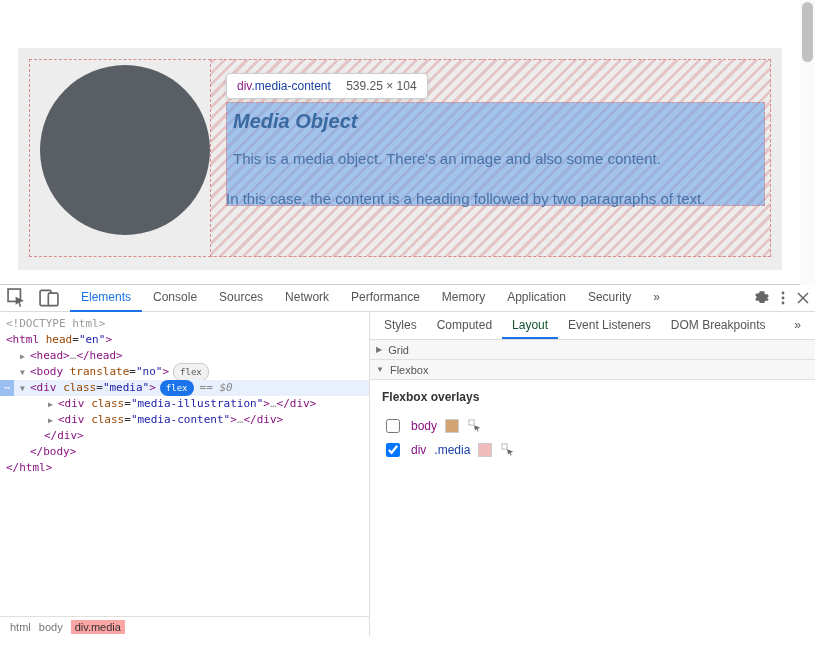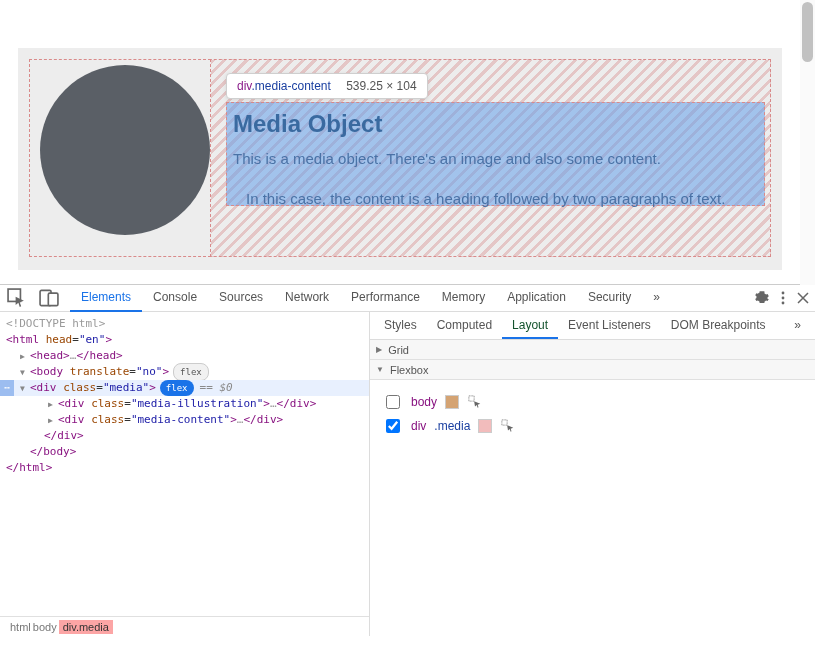--- a/index.html
+++ b/index.html
@@ -72,33 +72,34 @@
   .flex-item-content-box {
     position: absolute;
     left: 226px; top: 102px;
     width: 539px; height: 104px;
     background: rgba(100,160,235,0.55);
     border: 1px dashed #d98a8a;
   }
   .content-heading {
     position: absolute;
     left: 233px; top: 110px;
-    font-size: 24px;
+    font-size: 20px;
     font-weight: 600;
     color: #3a6aa0;
+    font-style: italic;
   }
   .content-p1 {
     position: absolute;
     left: 233px; top: 150px;
     font-size: 15px;
     color: #4a72a6;
   }
   .content-p2 {
     position: absolute;
-    left: 246px; top: 190px;
+    left: 226px; top: 190px;
     font-size: 15px;
     color: #4a72a6;
   }
   .inspect-tooltip {
     position: absolute;
     left: 226px; top: 73px;
     background: #fff;
     border: 1px solid #cfcfcf;
     border-radius: 4px;
     padding: 5px 10px;
@@ -210,21 +211,21 @@
     text-align: center;
     line-height: 16px;
   }
   .dom-tree .eqsel { color:#8b8b8b; font-style: italic; margin-left:6px; }
   .breadcrumb {
     height: 20px;
     border-top: 1px solid #e0e0e0;
     display:flex;
     align-items:center;
     padding: 0 10px;
-    gap: 2px;
+    gap: 8px;
     font-size: 11px;
   }
   .breadcrumb .crumb { color: #777; }
   .breadcrumb .crumb.active { color: #333; background:#fca5a5; padding:1px 4px; }
 
   .side-panel {
     flex: 1;
     display: flex;
     flex-direction: column;
   }
@@ -389,20 +390,21 @@
       </div>
       <div class="sp-section-head">
           <span class="tri">▶</span>
           <span>Grid</span>
         </div>
       <div class="sp-section-head">
           <span class="tri">▼</span>
           <span>Flexbox</span>
         </div>
       <div class="sp-content">
+        <div class="heading">Flexbox overlays</div>
         <div class="sp-row">
           <input type="checkbox" style="">
           <span class="name">body</span>
           <span class="swatch body"></span>
           <span class="hl-btn">
               <svg viewBox="0 0 16 16">
                 <rect x="1" y="1" width="6" height="6" fill="none" stroke="#666" stroke-dasharray="1,1"></rect>
                 <path d="M7 7 L14 10 L11 11 L12 14 L11 14.5 L10 11.5 L8 13 Z" fill="#666"></path>
               </svg>
             </span>

